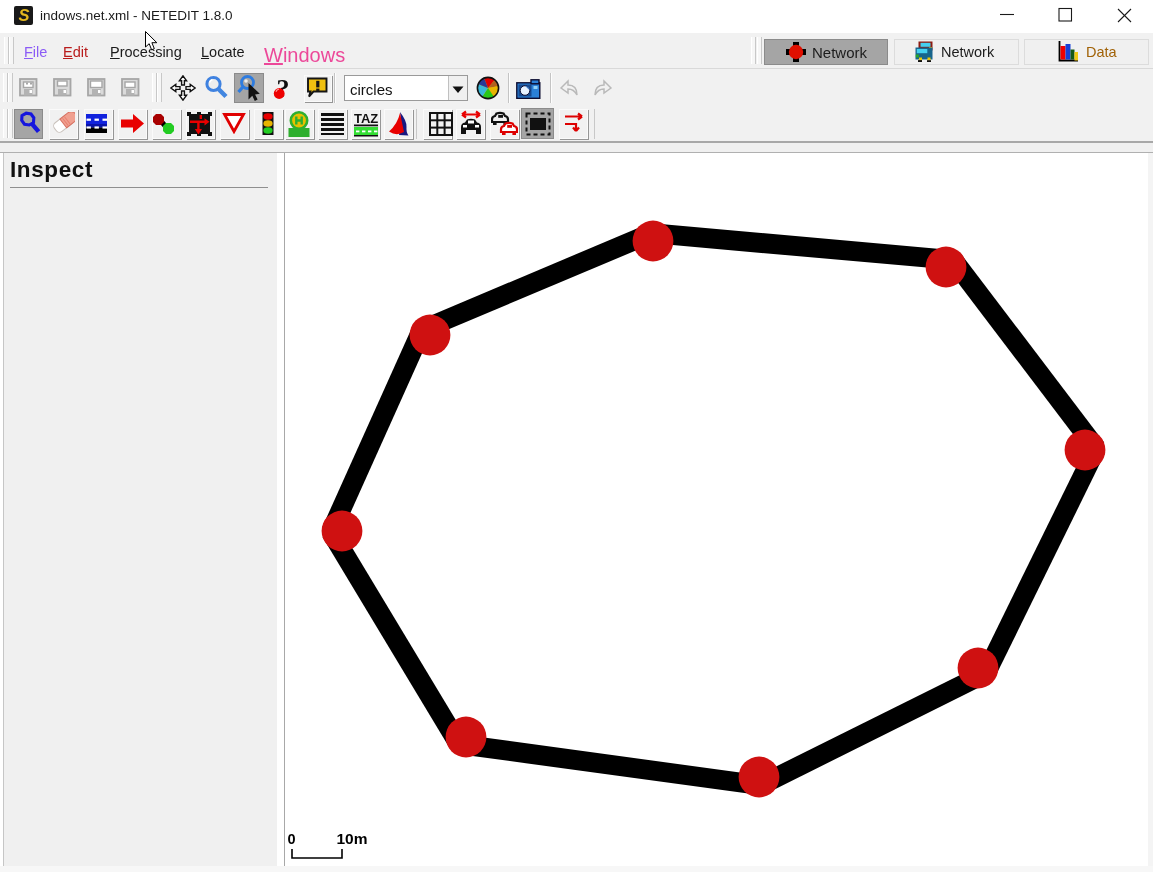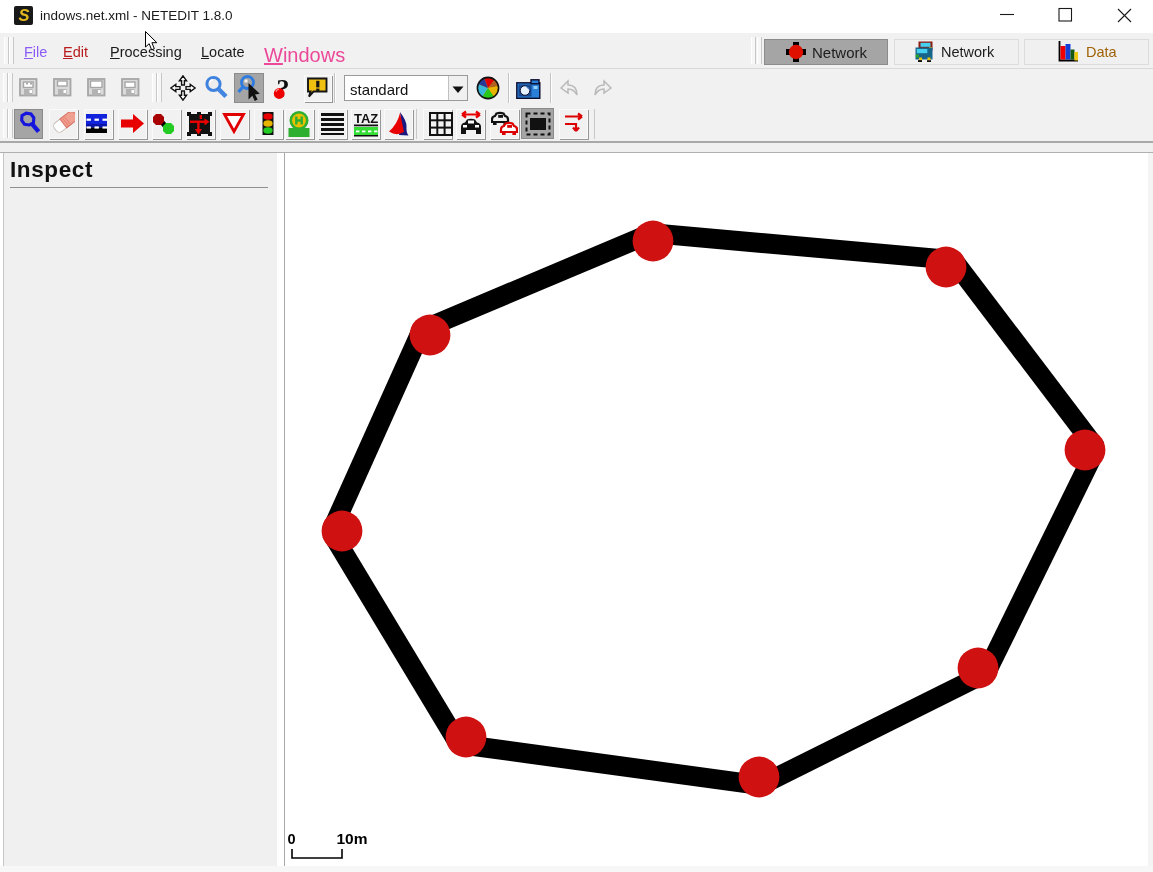--- a/index.html
+++ b/index.html
@@ -140,21 +140,21 @@
 
 <div class="abs" style="left:304px;top:75px;width:28px;height:27px;background:#f1f1f1;border:1px solid #fafafa;box-shadow:1px 1px 0 #969696;box-sizing:border-box;"></div>
 <svg class="abs" style="left:306px;top:77px;" width="24" height="24" viewBox="0 0 24 24">
   <path d="M2,1.5 L20.5,1.5 L20.5,14.5 L7.5,14.5 L3,19.5 L4.5,14.5 L2,14.5 Z" fill="#f0c010" stroke="#151515" stroke-width="1.9"></path>
   <rect x="10.2" y="3.8" width="3.2" height="6.6" fill="#151515"></rect>
   <rect x="10.2" y="11.6" width="3.2" height="2.3" fill="#151515"></rect>
 </svg>
 <div class="abs" style="left:334px;top:73px;width:1px;height:30px;background:#c4c4c4;border-right:1px solid #fdfdfd;"></div>
 
 <div class="abs" style="left:344px;top:75px;width:124px;height:26px;background:#ffffff;border:1px solid #9a9a9a;box-sizing:border-box;"></div>
-<div class="abs" style="left:350px;top:81px;font-size:15px;color:#111;">standard</div>
+<div class="abs" style="left:350px;top:81px;font-size:15px;color:#111;">circles</div>
 <div class="abs" style="left:448px;top:76px;width:19px;height:24px;background:#f0f0f0;border-left:1px solid #c0c0c0;box-sizing:border-box;"></div>
 <svg class="abs" style="left:452px;top:85.5px;" width="12" height="8" viewBox="0 0 12 8">
     <path d="M0.5,0.5 L11.5,0.5 L6,7 Z" fill="#111"></path>
   </svg>
 
 <svg class="abs" style="left:476px;top:76px;" width="24" height="24" viewBox="0 0 24 24">
   <circle cx="12" cy="12" r="10.6" fill="#e8a000"></circle>
   <path d="M12,12 L8,1.8 A11,11 0 0 1 19,3.5 Z" fill="#e00000"></path>
   <path d="M12,12 L19,3.5 A11,11 0 0 1 22.6,10 Z" fill="#b06020"></path>
   <path d="M12,12 L22.6,10 A11,11 0 0 1 18,21 Z" fill="#e8b400"></path>

